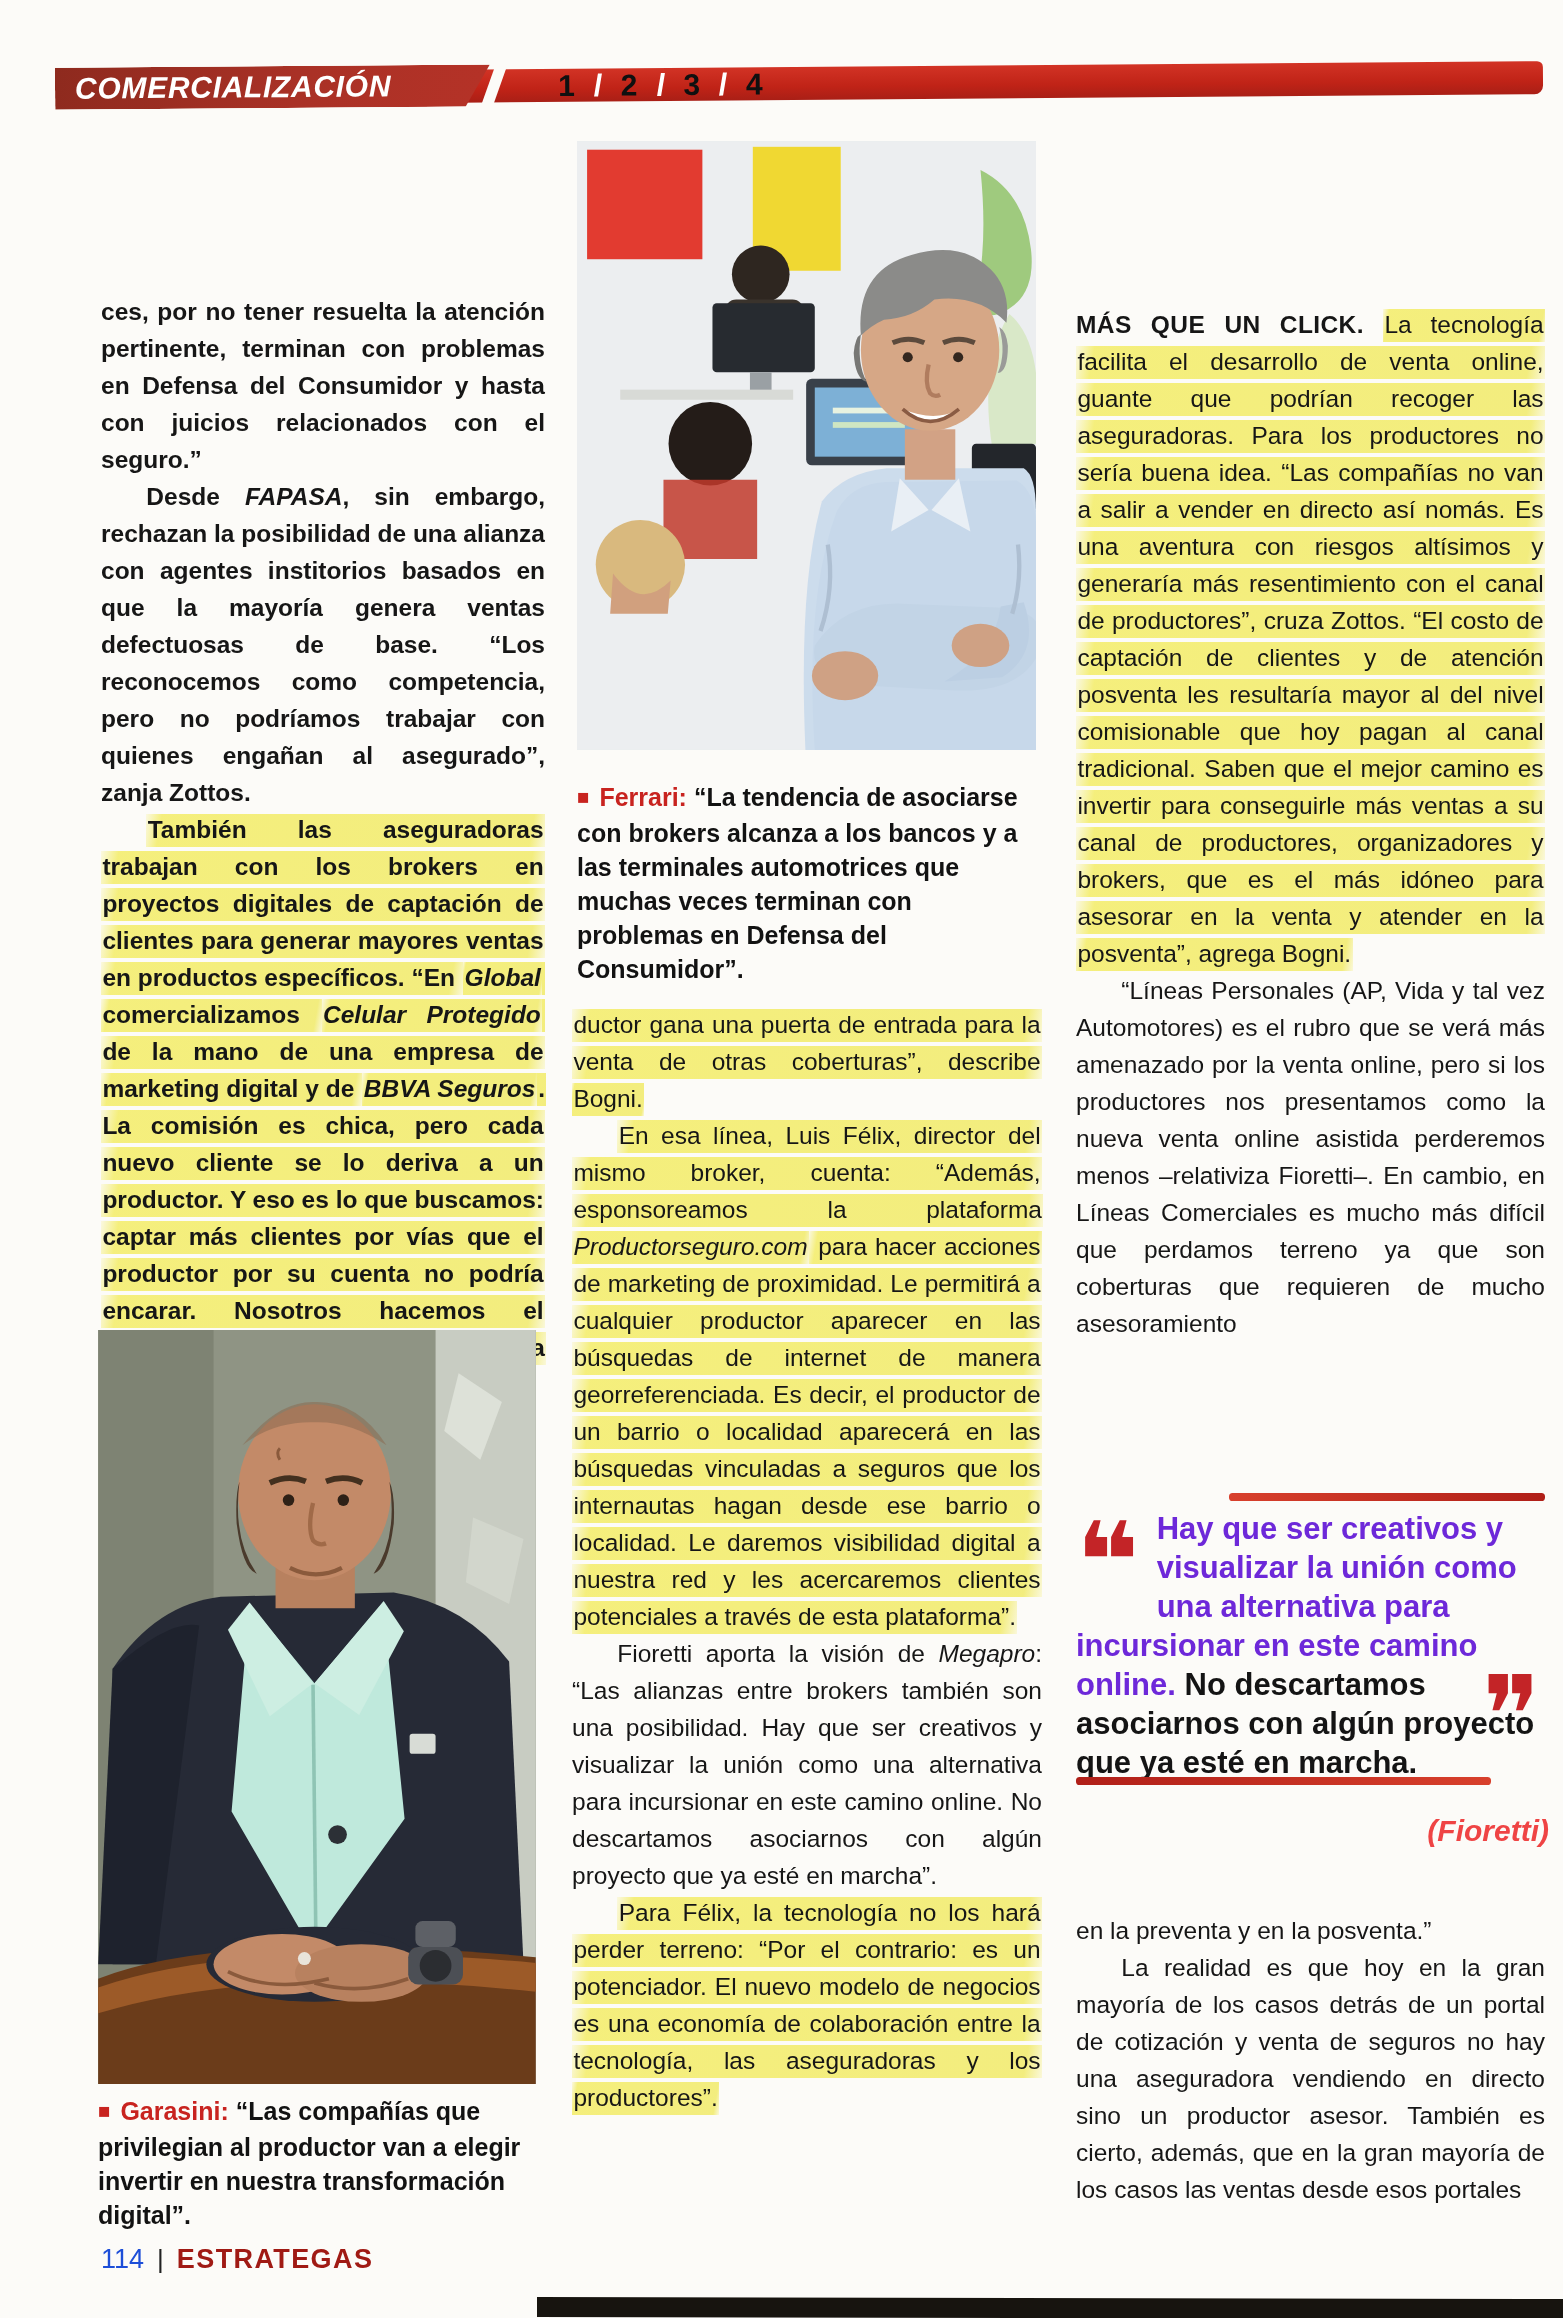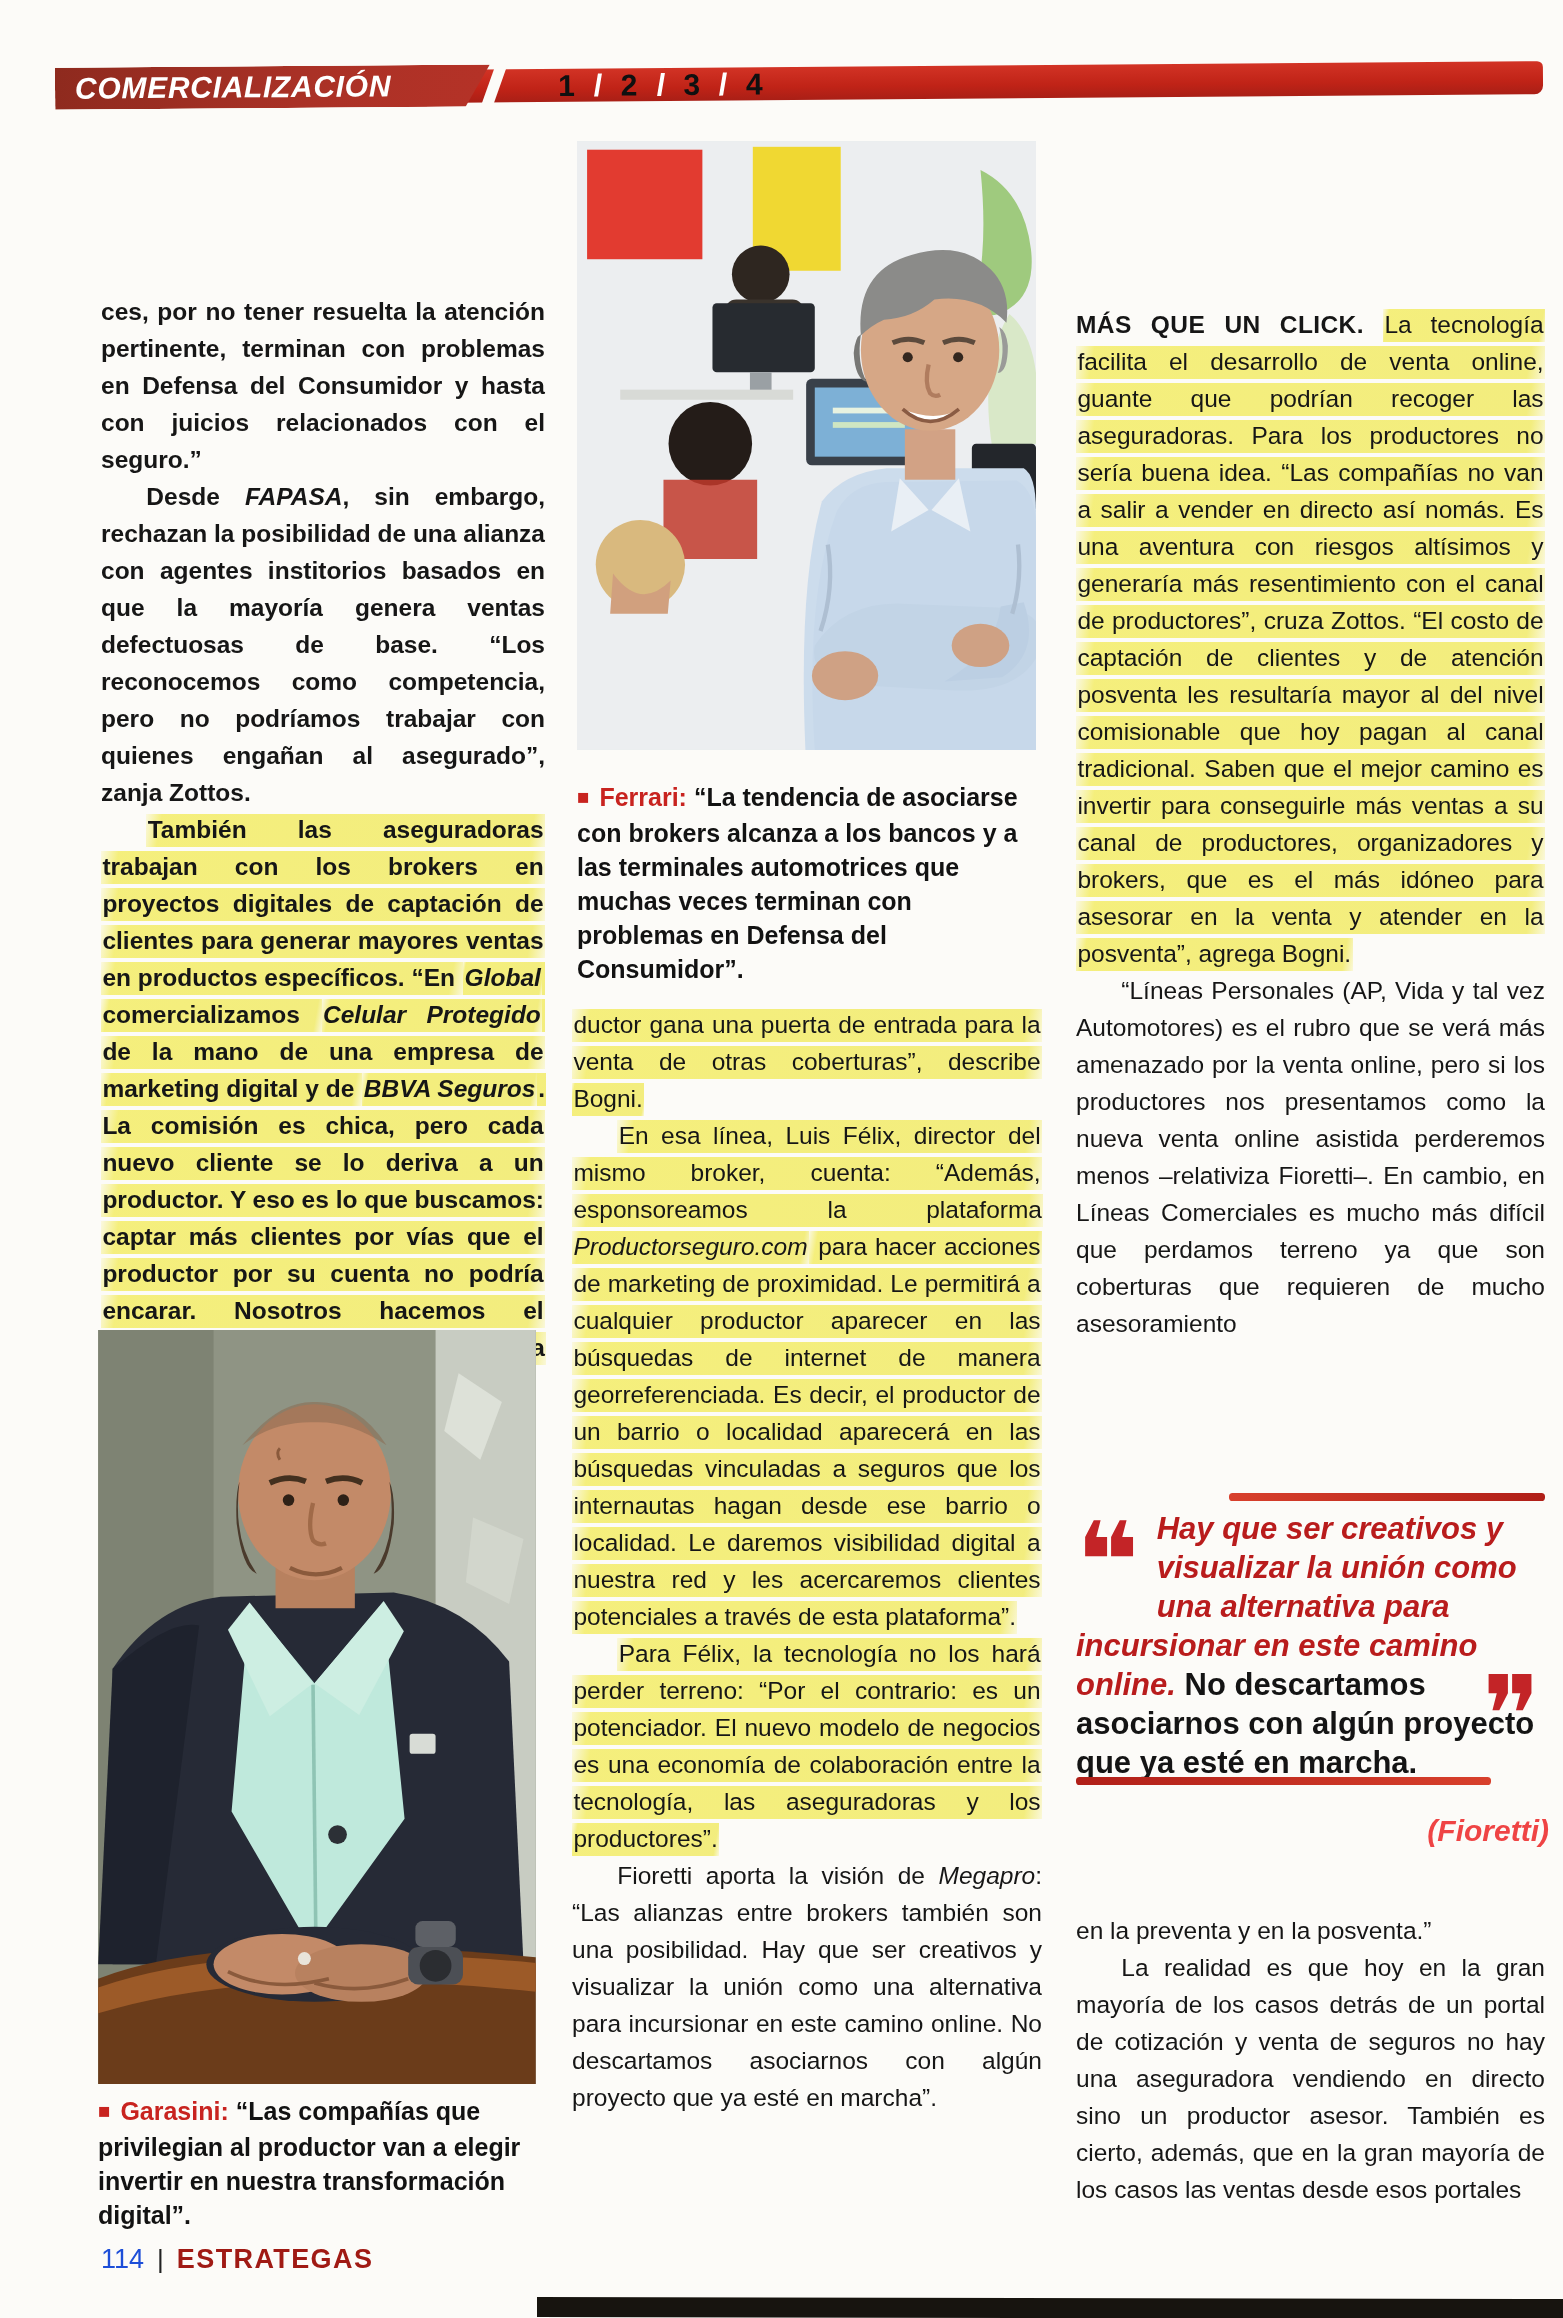--- a/index.html
+++ b/index.html
@@ -48,21 +48,21 @@
   .photo svg{display:block;}
   
   .pullquote{position:absolute;left:1076px;top:1484px;width:469px;height:304px;}
   .pq-rule-top{position:absolute;right:0;top:8.7px;width:316px;height:8px;
     background:linear-gradient(90deg,#d8402c,#b01f18);border-radius:3.6px;}
   .pq-rule-bottom{position:absolute;left:0;bottom:2.9px;width:415px;height:8px;
     background:linear-gradient(90deg,#b01f18,#d8402c);border-radius:3.6px;}
   .pq-open{float:left;font-family:"DejaVu Sans",sans-serif;color:#c32427;
     font-size:108px;line-height:79px;margin:13px 17.3px 0 0;}
   .pq-text{padding-top:24.5px;font-size:31px;line-height:39px;font-weight:bold;text-align:left;}
-  .pq-red{color:#b91c1c;font-style:italic;}
+  .pq-red{color:#6d28d9;}
   .pq-black{color:#141414;}
   .pq-close{position:absolute;right:4.3px;bottom:36px;font-family:"DejaVu Sans",sans-serif;
     color:#c32427;font-size:108px;line-height:72px;}
   .attribution{position:absolute;left:1076px;top:1814px;width:473px;text-align:right;
     font-size:30px;font-weight:bold;font-style:italic;color:#ef4444;}
   
   .footer{position:absolute;left:101px;top:2244px;font-size:27px;display:flex;align-items:center;}
   .footer .pnum{font-weight:normal;color:#1d4ed8;}
   .footer .fdiv{margin:0 13px;color:#222;font-weight:normal;font-size:26px;}
   .footer .mag{color:#a01a14;font-weight:bold;letter-spacing:1.4px;}
@@ -148,22 +148,22 @@
 
   <div class="col" id="col1">
       <p><span>ces, por no tener resuelta la atención pertinente, terminan con problemas en Defensa del Consumidor y hasta con juicios relacionados con el seguro.”</span></p>
       <p class="indent"><span>Desde </span><span class="it">FAPASA</span><span>, sin embargo, rechazan la posibilidad de una alianza con agentes institorios basados en que la mayoría genera ventas defectuosas de base. “Los reconocemos como competencia, pero no podríamos trabajar con quienes engañan al asegurado”, zanja Zottos.</span></p>
       <p class="indent"><span class="hl">También las aseguradoras trabajan con los brokers en proyectos digitales de captación de clientes para generar mayores ventas en productos específicos. “En </span><span class="hl it">Global</span><span class="hl"> comercializamos </span><span class="hl it">Celular Protegido</span><span class="hl"> de la mano de una empresa de marketing digital y de </span><span class="hl it">BBVA Seguros</span><span class="hl">. La comisión es chica, pero cada nuevo cliente se lo deriva a un productor. Y eso es lo que buscamos: captar más clientes por vías que el productor por su cuenta no podría encarar. Nosotros hacemos el desarrollo, la compañía pone la póliza y el pro-</span></p>
     </div>
 
   <div class="col" id="col2">
       <p><span class="hl">ductor gana una puerta de entrada para la venta de otras coberturas”, describe Bogni.</span></p>
       <p class="indent"><span class="hl">En esa línea, Luis Félix, director del mismo broker, cuenta: “Además, esponsoreamos la plataforma </span><span class="hl it">Productorseguro.com</span><span class="hl"> para hacer acciones de marketing de proximidad. Le permitirá a cualquier productor aparecer en las búsquedas de internet de manera georreferenciada. Es decir, el productor de un barrio o localidad aparecerá en las búsquedas vinculadas a seguros que los internautas hagan desde ese barrio o localidad. Le daremos visibilidad digital a nuestra red y les acercaremos clientes potenciales a través de esta plataforma”.</span></p>
+      <p class="indent"><span>Fioretti aporta la visión de </span><span class="it">Megapro</span><span>: “Las alianzas entre brokers también son una posibilidad. Hay que ser creativos y visualizar la unión como una alternativa para incursionar en este camino online. No descartamos asociarnos con algún proyecto que ya esté en marcha”.</span></p>
       <p class="indent"><span class="hl">Para Félix, la tecnología no los hará perder terreno: “Por el contrario: es un potenciador. El nuevo modelo de negocios es una economía de colaboración entre la tecnología, las aseguradoras y los productores”.</span></p>
-      <p class="indent"><span>Fioretti aporta la visión de </span><span class="it">Megapro</span><span>: “Las alianzas entre brokers también son una posibilidad. Hay que ser creativos y visualizar la unión como una alternativa para incursionar en este camino online. No descartamos asociarnos con algún proyecto que ya esté en marcha”.</span></p>
     </div>
 
   <div class="col" id="col3a">
       <p><span class="rb">MÁS QUE UN CLICK. </span><span class="hl">La tecnología facilita el desarrollo de venta online, guante que podrían recoger las aseguradoras. Para los productores no sería buena idea. “Las compañías no van a salir a vender en directo así nomás. Es una aventura con riesgos altísimos y generaría más resentimiento con el canal de productores”, cruza Zottos. “El costo de captación de clientes y de atención posventa les resultaría mayor al del nivel comisionable que hoy pagan al canal tradicional. Saben que el mejor camino es invertir para conseguirle más ventas a su canal de productores, organizadores y brokers, que es el más idóneo para asesorar en la venta y atender en la posventa”, agrega Bogni.</span></p>
       <p class="indent"><span>“Líneas Personales (AP, Vida y tal vez Automotores) es el rubro que se verá más amenazado por la venta online, pero si los productores nos presentamos como la nueva venta online asistida perderemos menos –relativiza Fioretti–. En cambio, en Líneas Comerciales es mucho más difícil que perdamos terreno ya que son coberturas que requieren de mucho asesoramiento</span></p>
     </div>
 
   <div class="pullquote">
     <div class="pq-rule-top"></div>
     <div class="pq-text">

